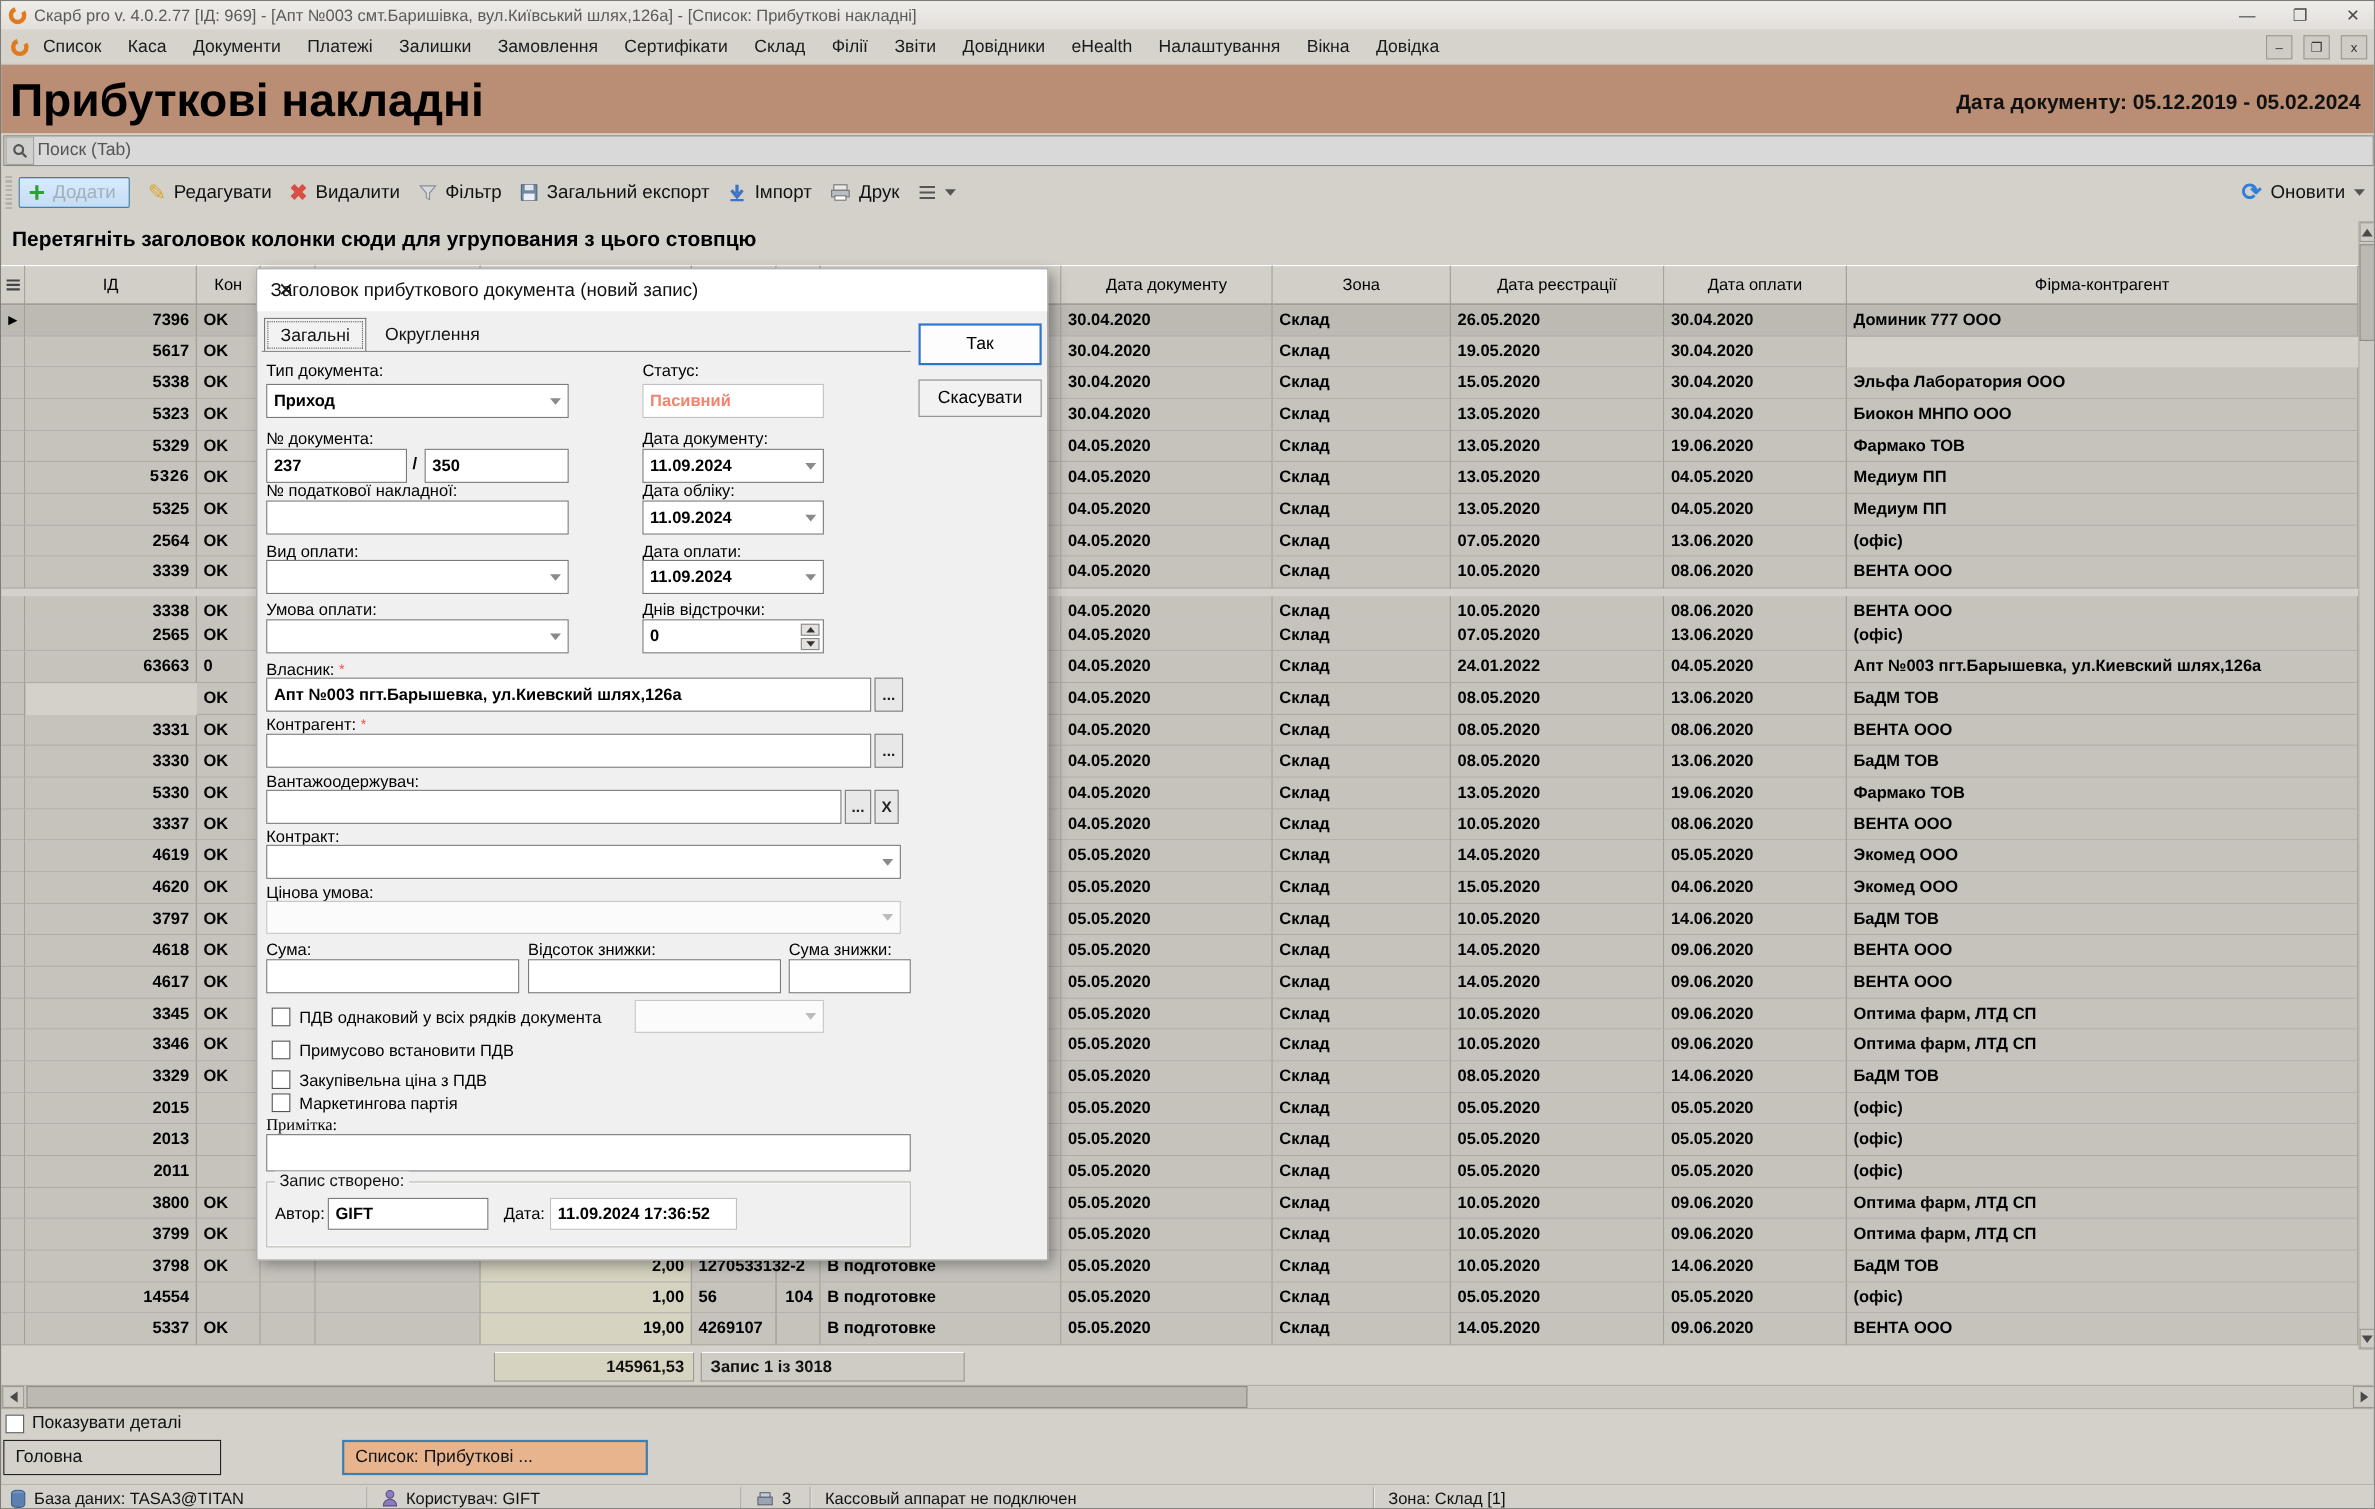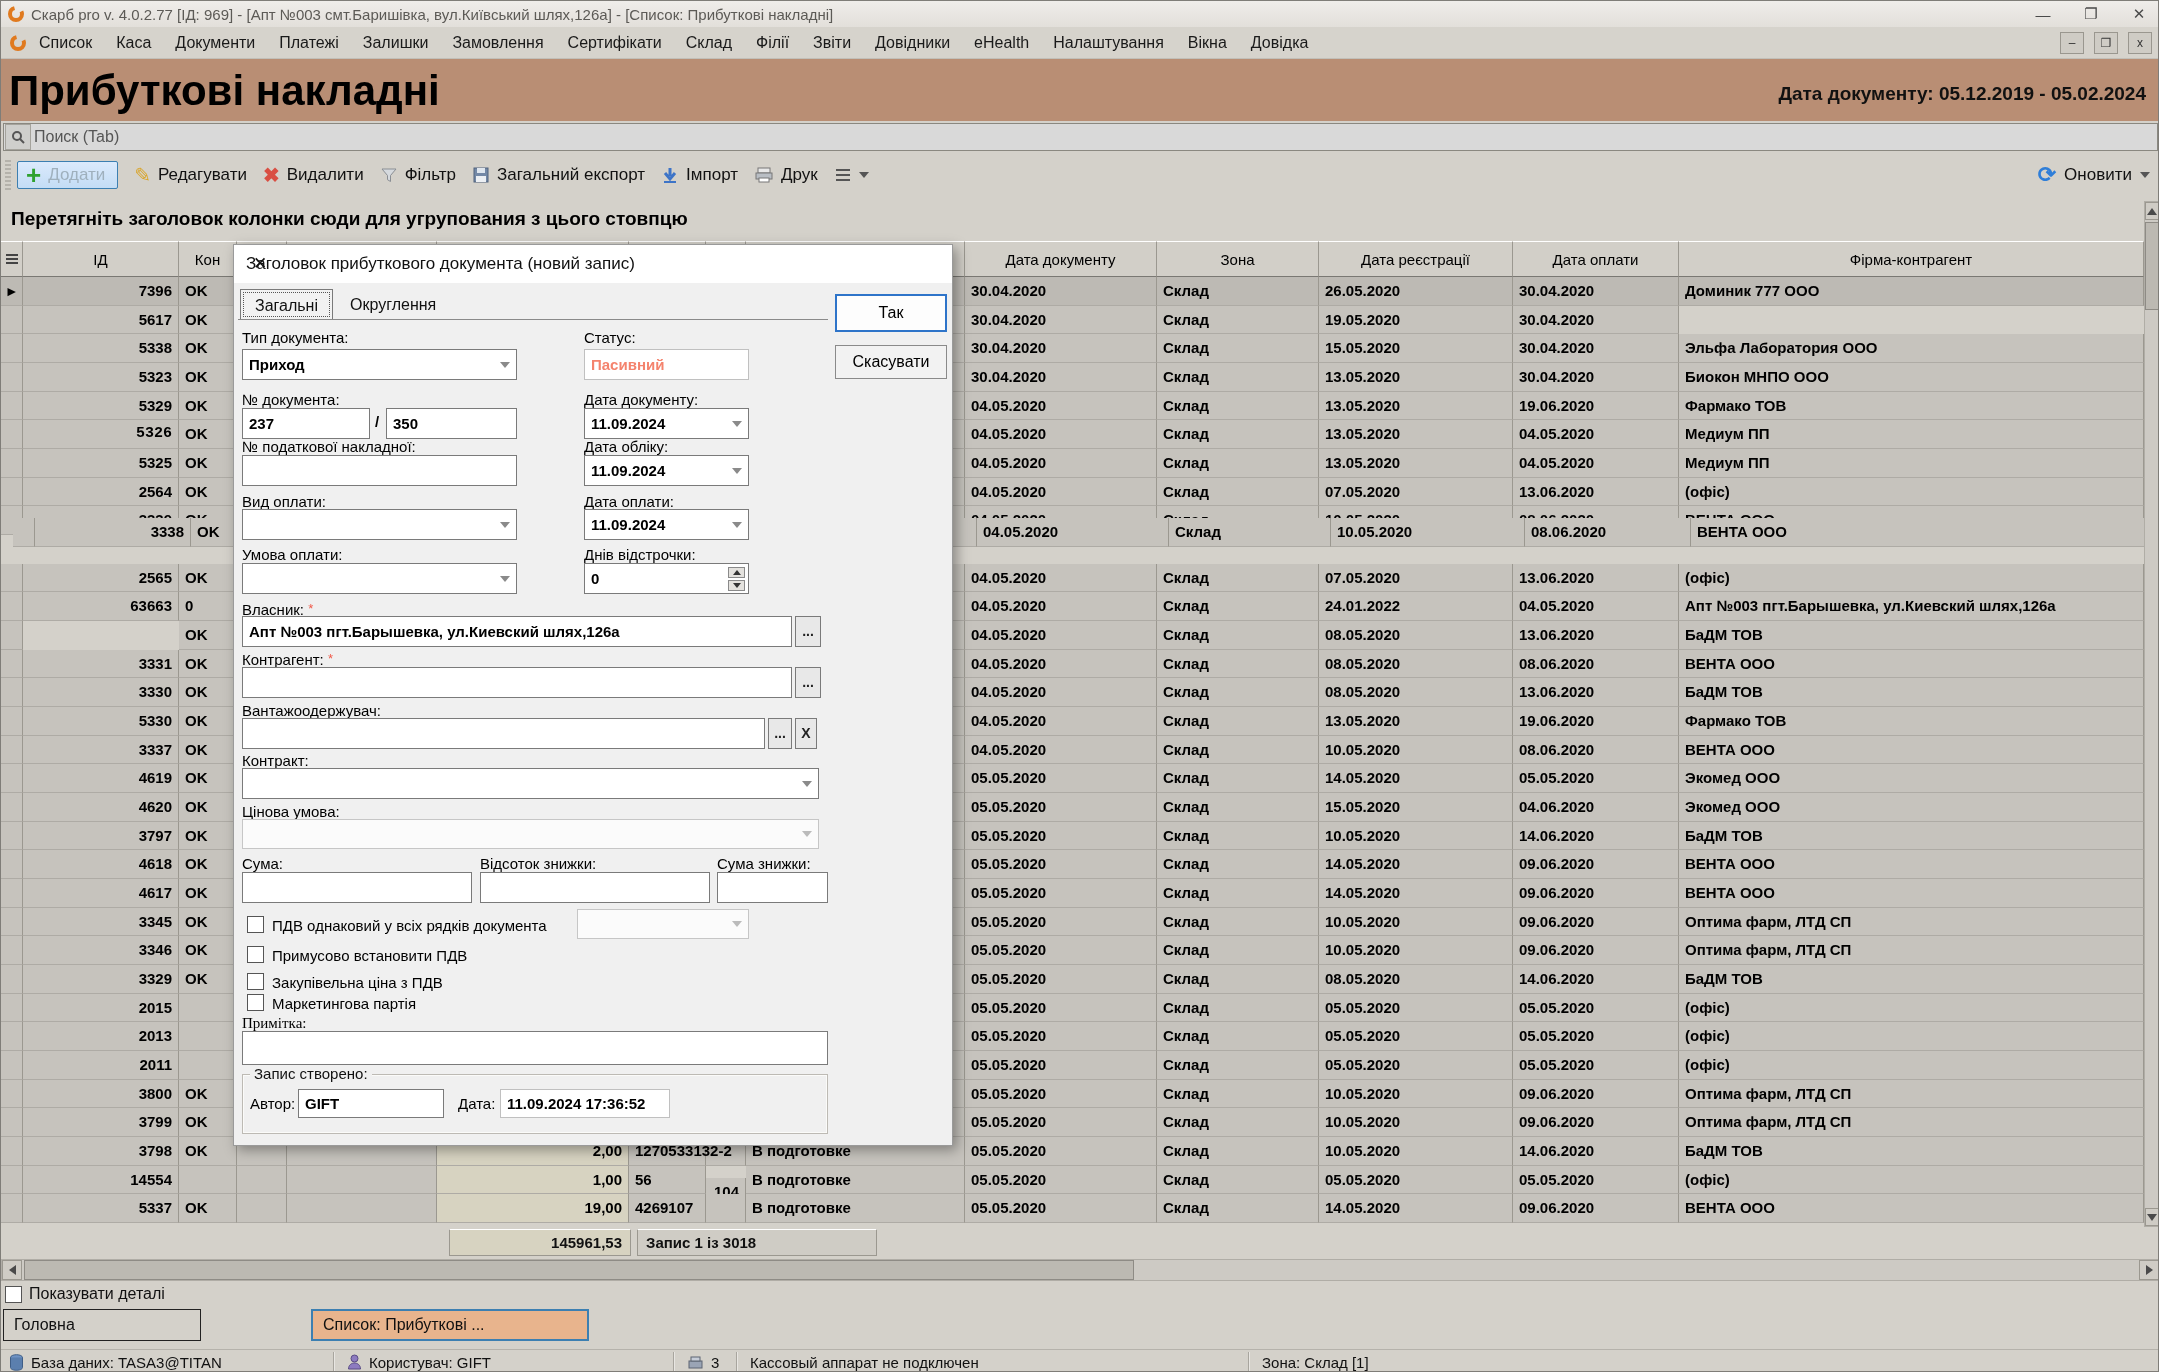--- a/index.html
+++ b/index.html
@@ -393,21 +393,21 @@
           <div class="gcell c-r c-beige" style="left: 436px; width: 192px; height: 28.67px; line-height: 27.67px;"></div>
           <div class="gcell c-ovf" style="left: 628px; width: 77px; height: 28.67px; line-height: 27.67px;"></div>
           <div class="gcell c-r" style="left: 705px; width: 40px; height: 28.67px; line-height: 27.67px;"></div>
           <div class="gcell " style="left: 745px; width: 219px; height: 28.67px; line-height: 27.67px;"></div>
           <div class="gcell " style="left: 964px; width: 192px; height: 28.67px; line-height: 27.67px;">04.05.2020</div>
           <div class="gcell " style="left: 1156px; width: 162px; height: 28.67px; line-height: 27.67px;">Склад</div>
           <div class="gcell " style="left: 1318px; width: 194px; height: 28.67px; line-height: 27.67px;">10.05.2020</div>
           <div class="gcell " style="left: 1512px; width: 166px; height: 28.67px; line-height: 27.67px;">08.06.2020</div>
           <div class="gcell " style="left: 1678px; width: 465px; height: 28.67px; line-height: 27.67px;">ВЕНТА ООО</div>
         </div>
-        <div class="grow" style="top: 277px; height: 28.67px; margin-left: 12px;">
+        <div class="grow" style="top: 301px; height: 28.67px;">
           <div class="gcell c-sel" style="left: 0px; width: 22px; height: 28.67px; line-height: 27.67px;"></div>
           <div class="gcell c-r" style="left: 22px; width: 156px; height: 28.67px; line-height: 27.67px;">3338</div>
           <div class="gcell " style="left: 178px; width: 58px; height: 28.67px; line-height: 27.67px;">OK</div>
           <div class="gcell " style="left: 236px; width: 50px; height: 28.67px; line-height: 27.67px;"></div>
           <div class="gcell " style="left: 286px; width: 150px; height: 28.67px; line-height: 27.67px;"></div>
           <div class="gcell c-r c-beige" style="left: 436px; width: 192px; height: 28.67px; line-height: 27.67px;"></div>
           <div class="gcell c-ovf" style="left: 628px; width: 77px; height: 28.67px; line-height: 27.67px;"></div>
           <div class="gcell c-r" style="left: 705px; width: 40px; height: 28.67px; line-height: 27.67px;"></div>
           <div class="gcell " style="left: 745px; width: 219px; height: 28.67px; line-height: 27.67px;"></div>
           <div class="gcell " style="left: 964px; width: 192px; height: 28.67px; line-height: 27.67px;">04.05.2020</div>
@@ -753,21 +753,21 @@
           <div class="gcell " style="left: 1678px; width: 465px; height: 28.67px; line-height: 27.67px;">БаДМ ТОВ</div>
         </div>
         <div class="grow" style="top: 924.77px; height: 28.67px;">
           <div class="gcell c-sel" style="left: 0px; width: 22px; height: 28.67px; line-height: 27.67px;"></div>
           <div class="gcell c-r" style="left: 22px; width: 156px; height: 28.67px; line-height: 27.67px;">14554</div>
           <div class="gcell " style="left: 178px; width: 58px; height: 28.67px; line-height: 27.67px;"></div>
           <div class="gcell " style="left: 236px; width: 50px; height: 28.67px; line-height: 27.67px;"></div>
           <div class="gcell " style="left: 286px; width: 150px; height: 28.67px; line-height: 27.67px;"></div>
           <div class="gcell c-r c-beige" style="left: 436px; width: 192px; height: 28.67px; line-height: 27.67px;">1,00</div>
           <div class="gcell c-ovf" style="left: 628px; width: 77px; height: 28.67px; line-height: 27.67px;">56</div>
-          <div class="gcell c-r" style="left: 705px; width: 40px; height: 28.67px; line-height: 27.67px; margin-top: 12px;">104</div>
+          <div class="gcell c-r" style="left: 705px; width: 40px; height: 28.67px; line-height: 27.67px;">104</div>
           <div class="gcell " style="left: 745px; width: 219px; height: 28.67px; line-height: 27.67px;">В подготовке</div>
           <div class="gcell " style="left: 964px; width: 192px; height: 28.67px; line-height: 27.67px;">05.05.2020</div>
           <div class="gcell " style="left: 1156px; width: 162px; height: 28.67px; line-height: 27.67px;">Склад</div>
           <div class="gcell " style="left: 1318px; width: 194px; height: 28.67px; line-height: 27.67px;">05.05.2020</div>
           <div class="gcell " style="left: 1512px; width: 166px; height: 28.67px; line-height: 27.67px;">05.05.2020</div>
           <div class="gcell " style="left: 1678px; width: 465px; height: 28.67px; line-height: 27.67px;">(офіс)</div>
         </div>
         <div class="grow" style="top: 953.44px; height: 28.67px;">
           <div class="gcell c-sel" style="left: 0px; width: 22px; height: 28.67px; line-height: 27.67px;"></div>
           <div class="gcell c-r" style="left: 22px; width: 156px; height: 28.67px; line-height: 27.67px;">5337</div>

